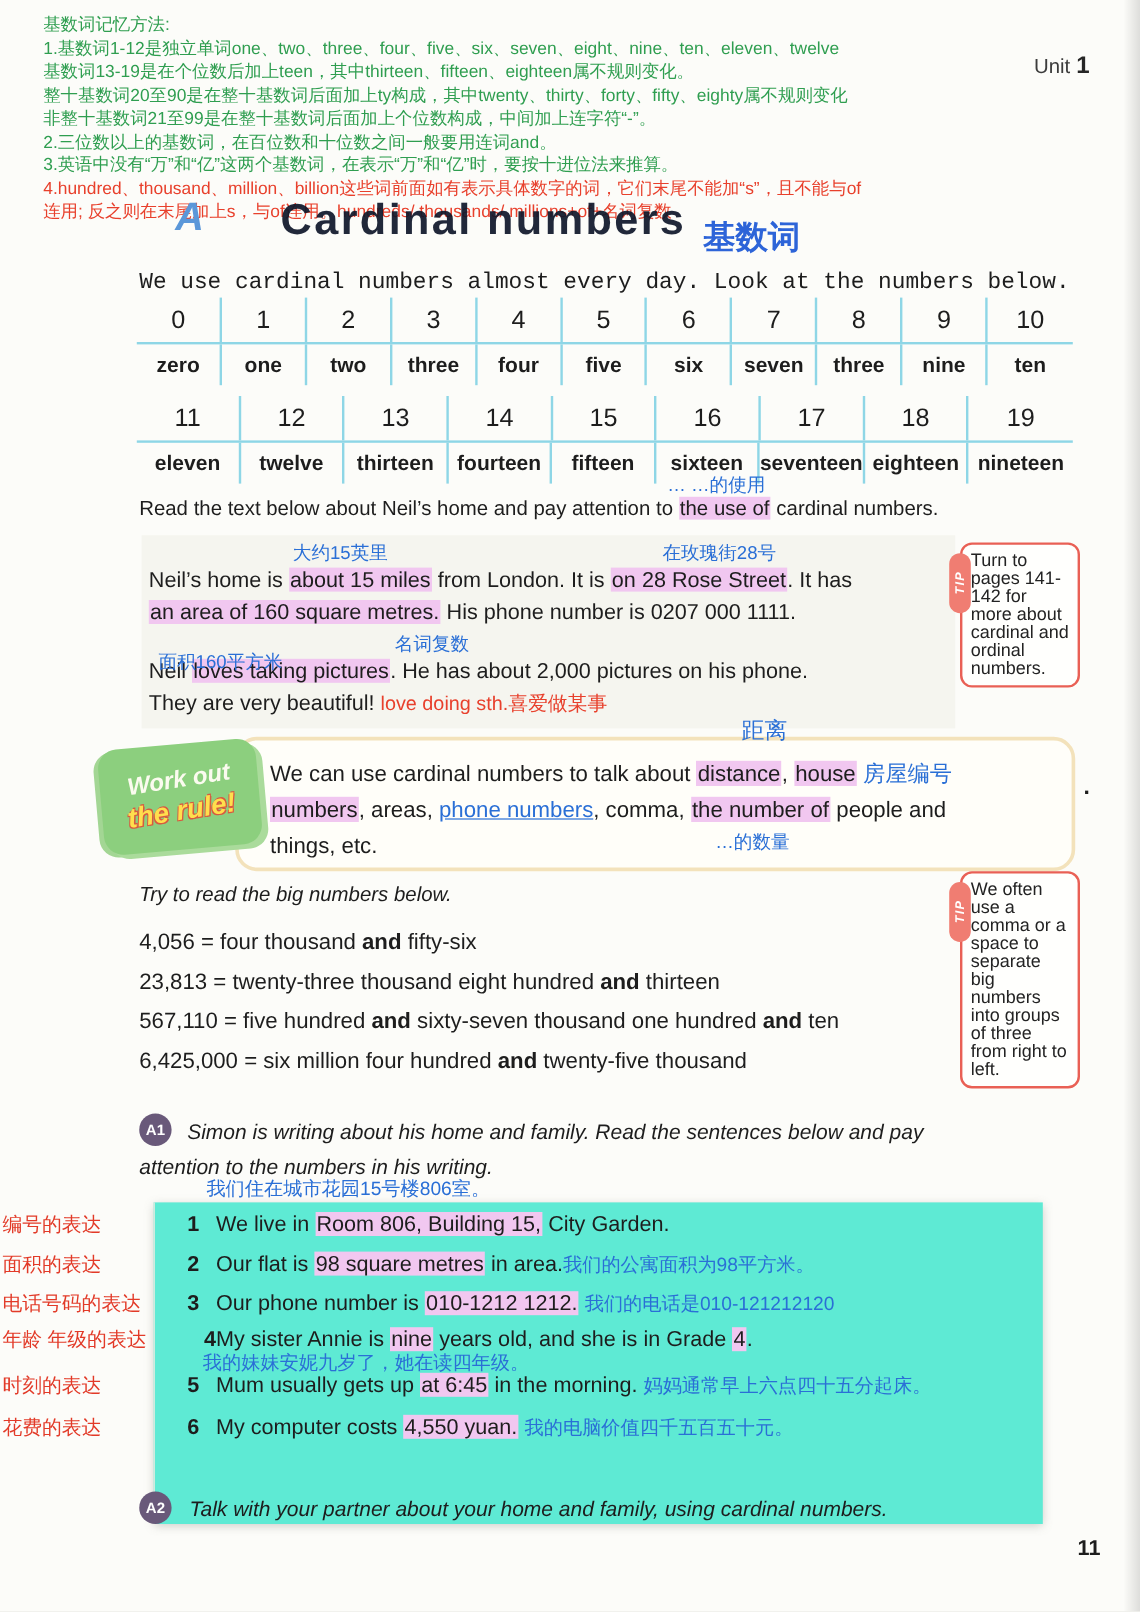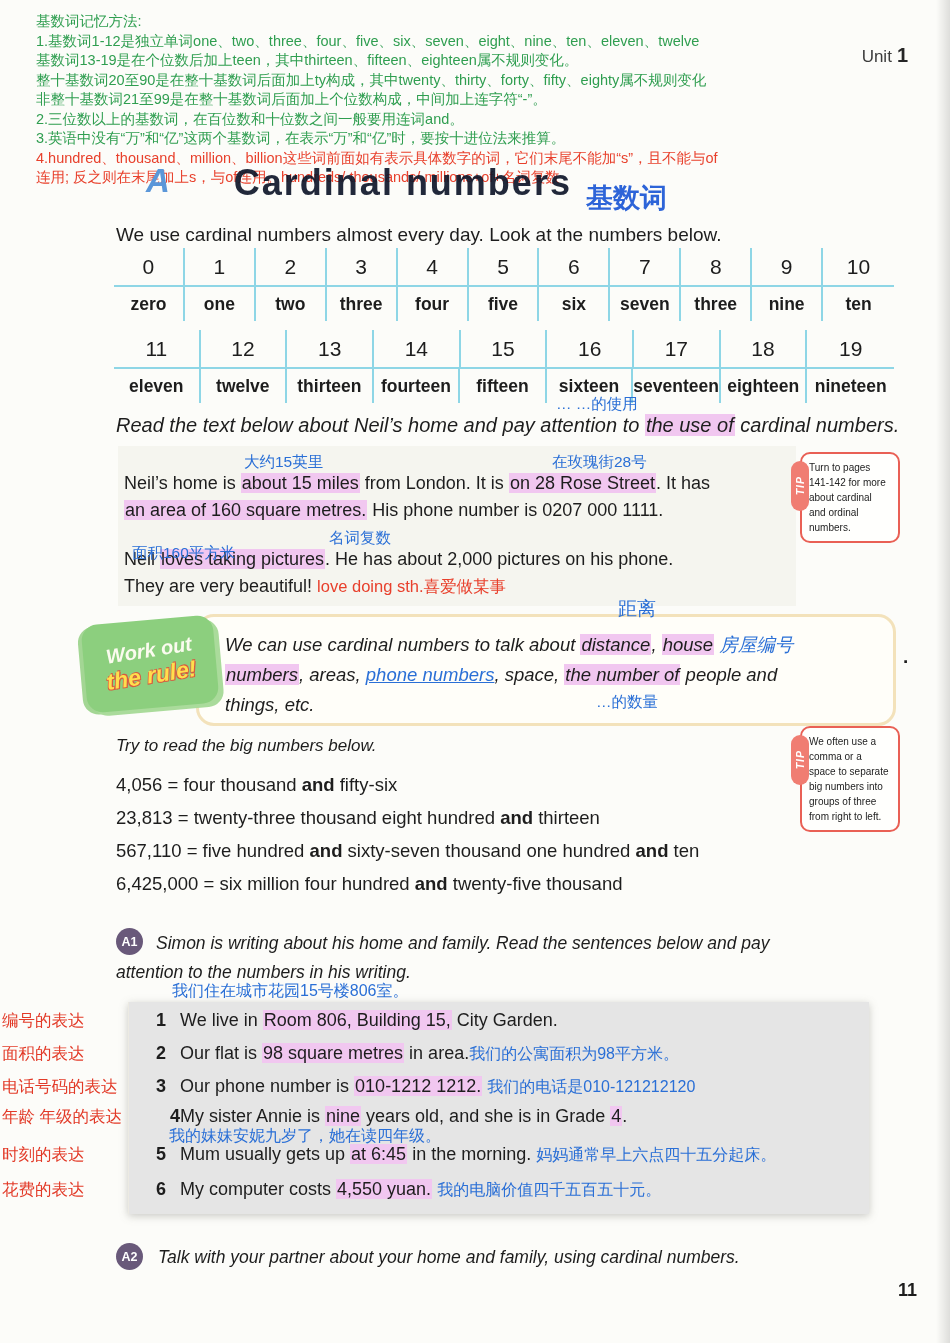--- a/index.html
+++ b/index.html
@@ -20,60 +20,60 @@
   .notes-top {position:absolute; left:36px; top:12px; font-size:14.5px; line-height:19.5px; white-space:nowrap;}
 
   .unit {position:absolute; right:42px; top:44px; font-size:17px; color:#3c3c3c;}
   .unit .num {font-size:20px; font-weight:bold; color:#262626; margin-left:5px;}
 
   .title {position:absolute; left:146px; top:162px; display:flex; align-items:flex-start;}
   .title-letter {font-size:33px; font-weight:bold; font-style:italic; color:#5b97d9; margin-right:20px;}
   .title-en {font-size:36px; font-weight:bold; color:#0f172a; letter-spacing:2px; opacity:.92;margin-left:44px;}
   .title-zh {font-size:27px; font-weight:bold; color:#2d64d8; margin:18px 0 0 14px;}
 
-  .intro {position:absolute; left:116px; top:224px; font-family:Liberation Sans, sans-serif; font-size:19px;}
+  .intro {position:absolute; left:116px; top:224px; font-family:Liberation Mono, monospace; font-size:19px;}
 
   .numtable {position:absolute; left:114px; width:780px;}
   .t1 {top:248px;} .t2 {top:330px;}
   .numtable .row {display:grid;}
   .t1 .row {grid-template-columns:repeat(11,1fr);}
   .t2 .row {grid-template-columns:repeat(9,1fr);}
   .numtable .cell {text-align:center; padding:7px 0 6px; border-right:2px solid #8ed6e6;}
   .numtable .cell:last-child {border-right:none;}
   .numtable .digits .cell {font-size:21px;}
   .numtable .words .cell  {font-size:17.5px; font-weight:bold;}
   .numtable .hline {border-top:2px solid #8ed6e6; height:0;}
 
   .note-use  {position:absolute; left:556px; top:394px; color:#2a6fd6; font-size:15.5px;}
-  .read-line {position:absolute; left:116px; top:414px; font-style:italic; font-size:20px; white-space:nowrap;}
+  .read-line {position:absolute; left:116px; top:414px; font-size:17px; white-space:nowrap;}
 
   .passage {position:absolute; left:118px; top:446px; width:666px; background:#f5f5ef;
             padding:2px 6px 6px; font-size:18px; line-height:27px;}
   .pline {white-space:nowrap;}
   .pnotes {position:relative; height:22px; font-size:15.5px;}
   .pnotes span {position:absolute; color:#2a6fd6; white-space:nowrap;}
   .pn-miles  {left:120px; top:0;}
   .pn-street {left:428px; top:0;}
   .pn-area   {left:8px;   top:0;margin-top:15px;}
   .pn-pics   {left:205px; top:0;}
   .passage .hwr {font-size:16.5px;}
 
   .tip {position:absolute; width:110px;}
   .tip1 {left:791px; top:452px;}
   .tip2 {left:791px; top:726px;}
   .tip .tab {position:absolute; left:0; top:9px; width:18px; height:50px; background:#f07d72;
              border-radius:9px; display:flex; align-items:center; justify-content:center;}
   .tip .tab span {writing-mode:vertical-rl; transform:rotate(180deg); color:#fff; font-size:10.5px;
              font-style:italic; font-weight:bold; letter-spacing:1px;}
   .tip .box {margin-left:9px; width:82px; border:2px solid #e96055; border-radius:10px; background:#fffffd;
-             padding:6px 7px; font-size:10px; line-height:15px; color:#232323;}
+             padding:6px 7px; font-size:15px; line-height:15px; color:#232323;}
 
   .rule-box {position:absolute; left:196px; top:614px; width:700px; height:112px; box-sizing:border-box;
              border:3px solid #f3e2bb; border-radius:18px; background:#fffef9;
-             padding:13px 0 0 26px; font-size:18.5px; line-height:30px;font-style:italic;}
+             padding:13px 0 0 26px; font-size:18.5px; line-height:30px;}
   .rline {white-space:nowrap;}
   .rule-badge {position:absolute; left:84px; top:620px; width:132px; height:88px; background:#8ccf7e;
              border-radius:16px; transform:rotate(-5deg); box-shadow:5px 4px 0 #aadb9b, -4px 2px 0 #a3d694;
              display:flex; flex-direction:column; align-items:center; justify-content:center;}
   .rule-badge .l1 {color:#fbfbef; font-style:italic; font-size:20px; font-weight:bold; transform:rotate(-4deg);}
   .rule-badge .l2 {color:#ffdf4d; font-style:italic; font-size:23px; font-weight:bold; transform:rotate(-4deg);
              text-shadow:1px 1px 0 #d85a40, -1px 1px 0 #d85a40, 1px -1px 0 #d85a40;}
   .note-distance {position:absolute; left:618px; top:596px; color:#2a6fd6; font-size:19px;}
   .note-quantity {position:absolute; left:596px; top:692px; color:#2a6fd6; font-size:15.5px;}
   .rule-period {position:absolute; left:903px; top:646px; font-size:19px; font-weight:bold;}
@@ -84,21 +84,21 @@
 
   .badge {position:absolute; width:27px; height:27px; border-radius:50%; background:#69597a; color:#fff;
           font-weight:bold; font-size:12.5px; display:flex; align-items:center; justify-content:center;}
   .a1-badge {left:116px; top:928px;}
   .a2-badge {left:116px; top:1243px;}
   .a1-text {position:absolute; left:116px; top:929px; width:700px; font-style:italic; font-size:17.5px;
             line-height:29px; text-indent:40px;}
   .a2-text {position:absolute; left:158px; top:1247px; font-style:italic; font-size:17.5px; white-space:nowrap;}
   .a1-note {position:absolute; left:172px; top:981px; color:#2a6fd6; font-size:16px;}
 
-  .paper {position:absolute; left:128px; top:1002px; width:740px; height:212px; background:#e5e5e5;
+  .paper {position:absolute; left:128px; top:1002px; width:740px; height:268px; background:#5eead4;
           box-shadow:0 2px 8px rgba(110,110,100,.35); border-left:1px solid #eceae2;}
   .srow {position:absolute; left:27px; font-size:18px; white-space:nowrap;}
   .snum {display:inline-block; width:24px; font-weight:bold;}
   .srow .hwb {font-size:16px;}
   .s-note4 {position:absolute; left:40px; top:124px; color:#2a6fd6; font-size:16px; white-space:nowrap;}
   .r1{top:8px;} .r2{top:41px;} .r3{top:74px;} .r4{top:104px;text-align:right;} .r5{top:142px;} .r6{top:177px;}
 
   .side-label {position:absolute; left:2px; color:#e23a28; font-size:16.5px; white-space:nowrap;}
   .sl1{top:1010px;} .sl2{top:1043px;} .sl3{top:1076px;} .sl4{top:1106px;} .sl5{top:1144px;} .sl6{top:1179px;}
 
@@ -209,21 +209,21 @@
 
   <div class="tip tip1">
     <div class="tab">
         <span>TIP</span>
       </div>
     <div class="box">Turn to pages 141-142 for more about cardinal and ordinal numbers.</div>
   </div>
 
   <div class="rule-box">
     <div class="rline"><span>We can use cardinal numbers to talk about </span><span class="hl">distance</span><span>, </span><span class="hl">house</span><span class="hwb"> 房屋编号</span></div>
-    <div class="rline"><span class="hl">numbers</span><span>, areas, </span><span class="hwb u">phone numbers</span><span>, space, </span><span class="hl">the number of</span><span> people and</span></div>
+    <div class="rline"><span class="hl">numbers</span><span>, areas, </span><span class="hwb u">phone numbers</span><span>, comma, </span><span class="hl">the number of</span><span> people and</span></div>
     <div class="rline"><span>things, etc.</span></div>
   </div>
   <div class="rule-badge">
     <span class="l1">Work out</span>
     <span class="l2">the rule!</span>
   </div>
   <div class="note-distance">距离</div>
   <div class="note-quantity">…的数量</div>
   <div class="rule-period">.</div>
 

